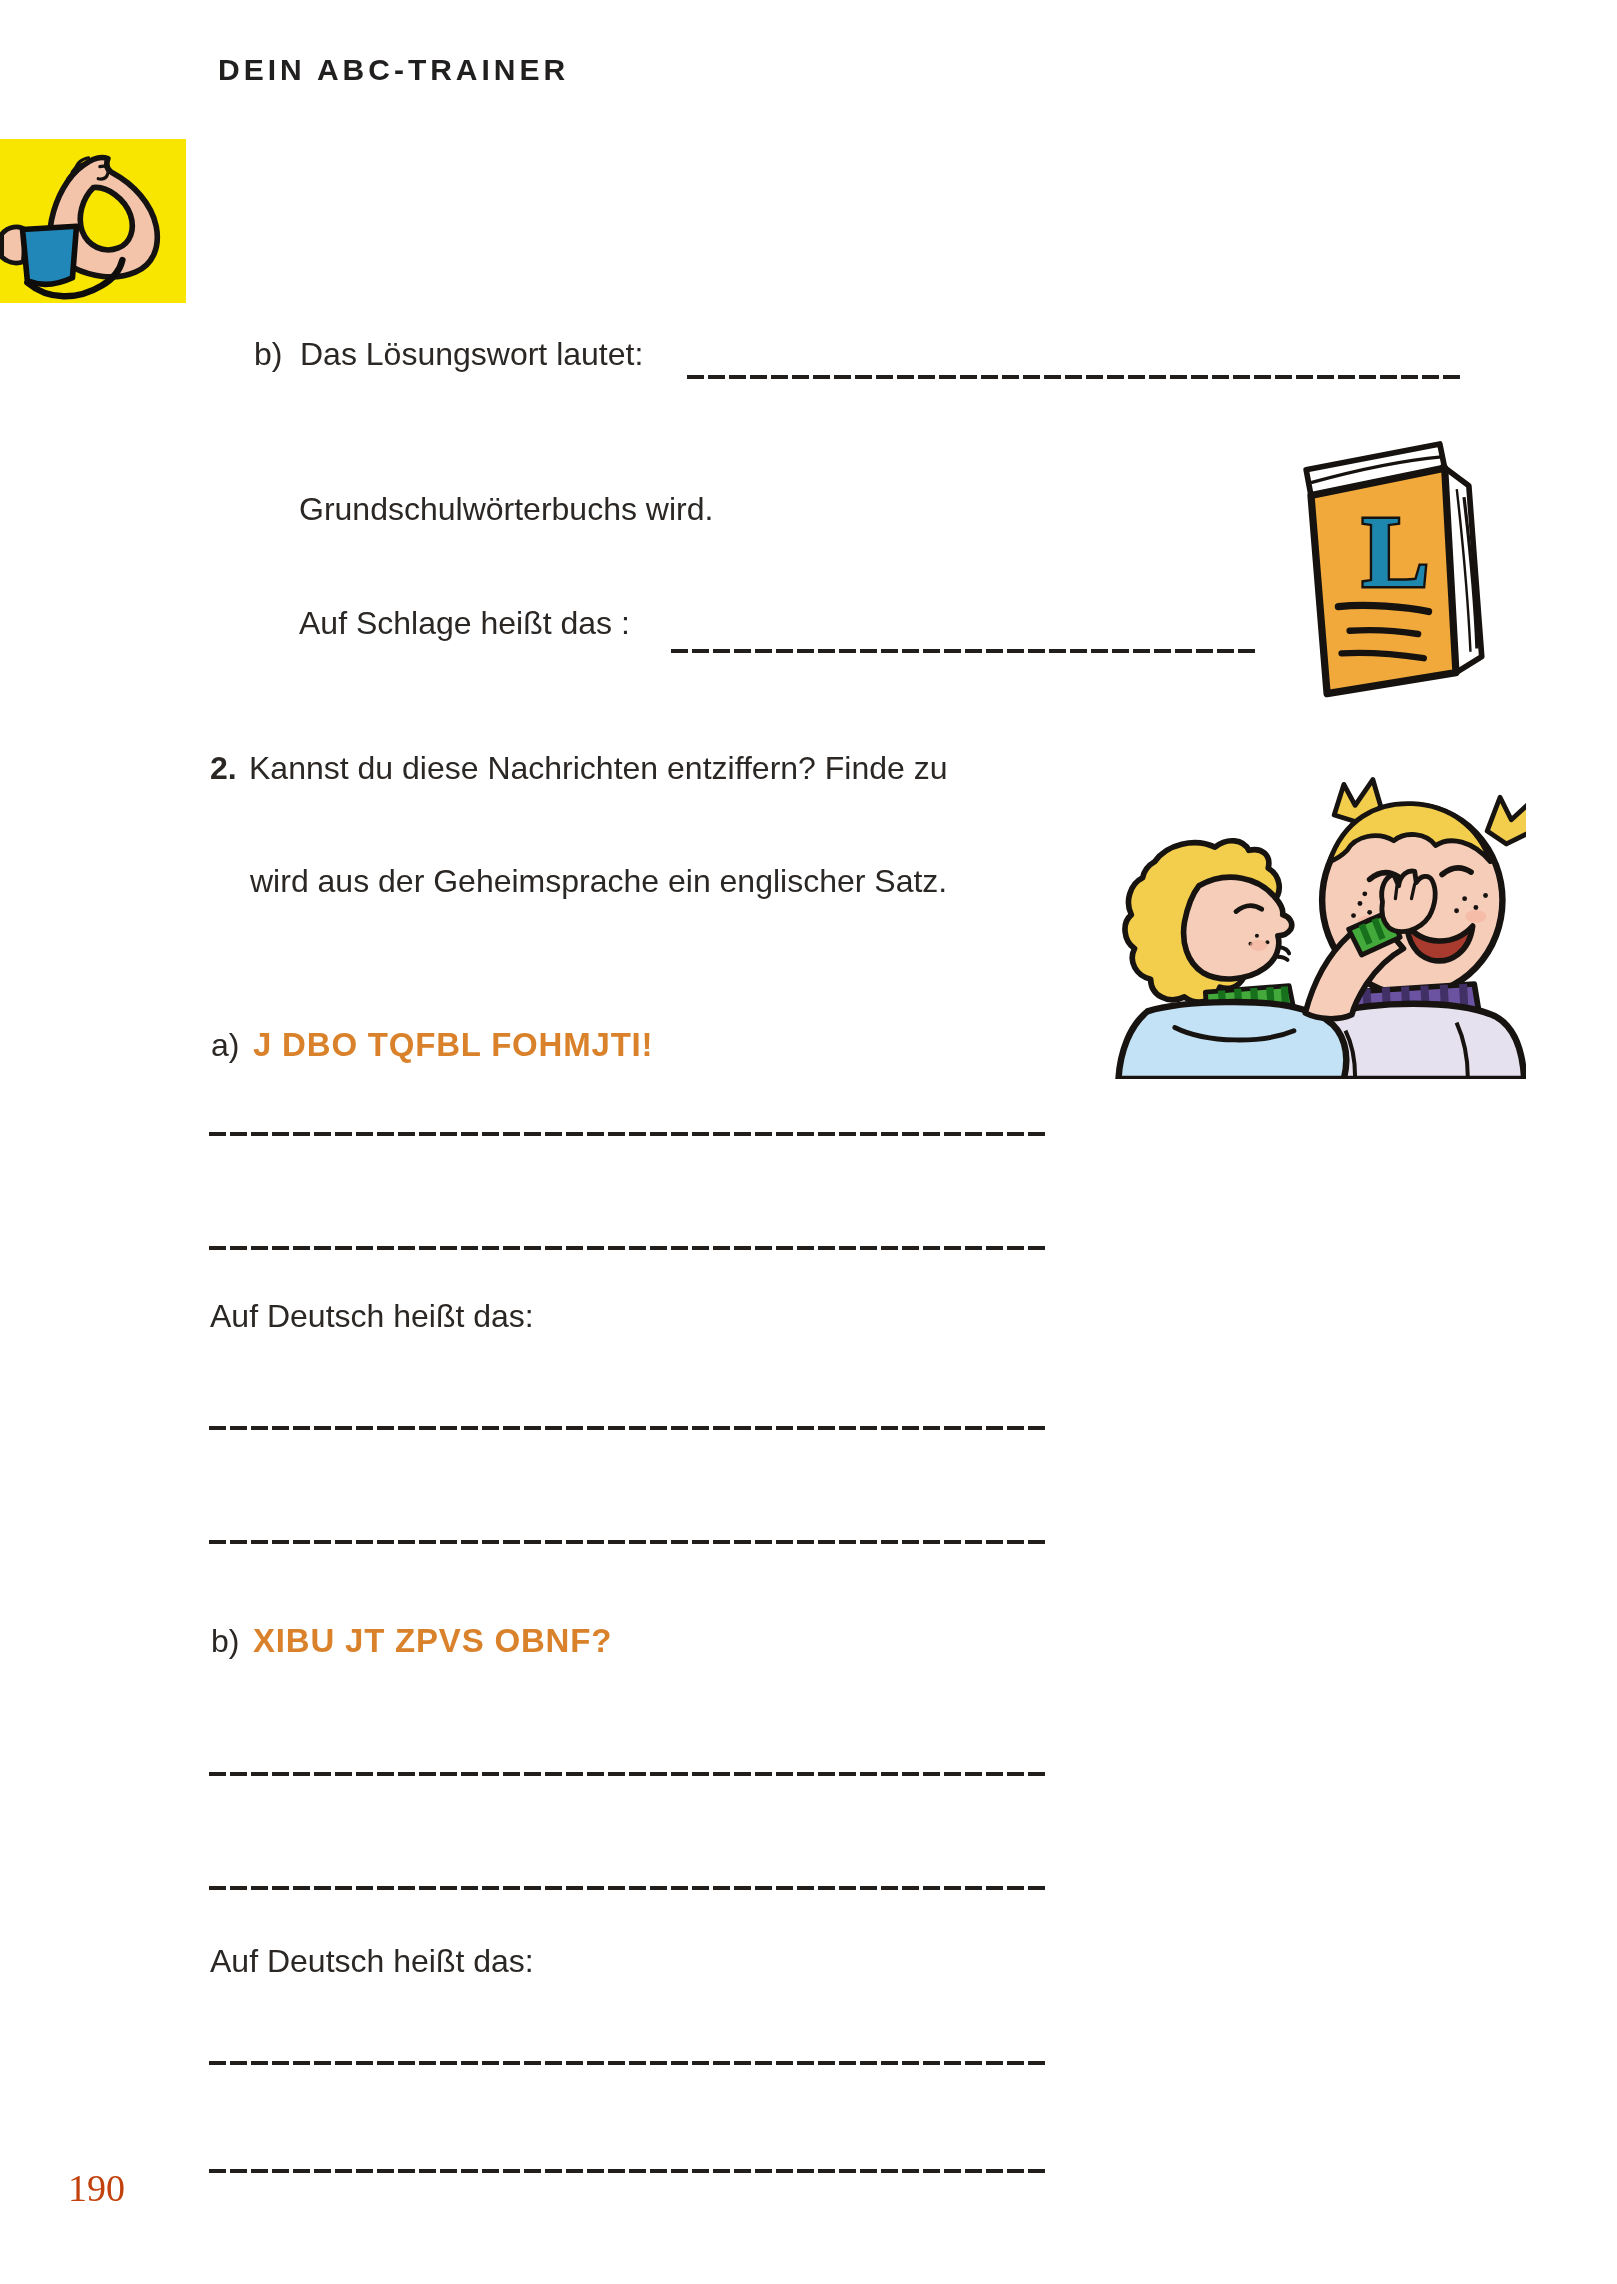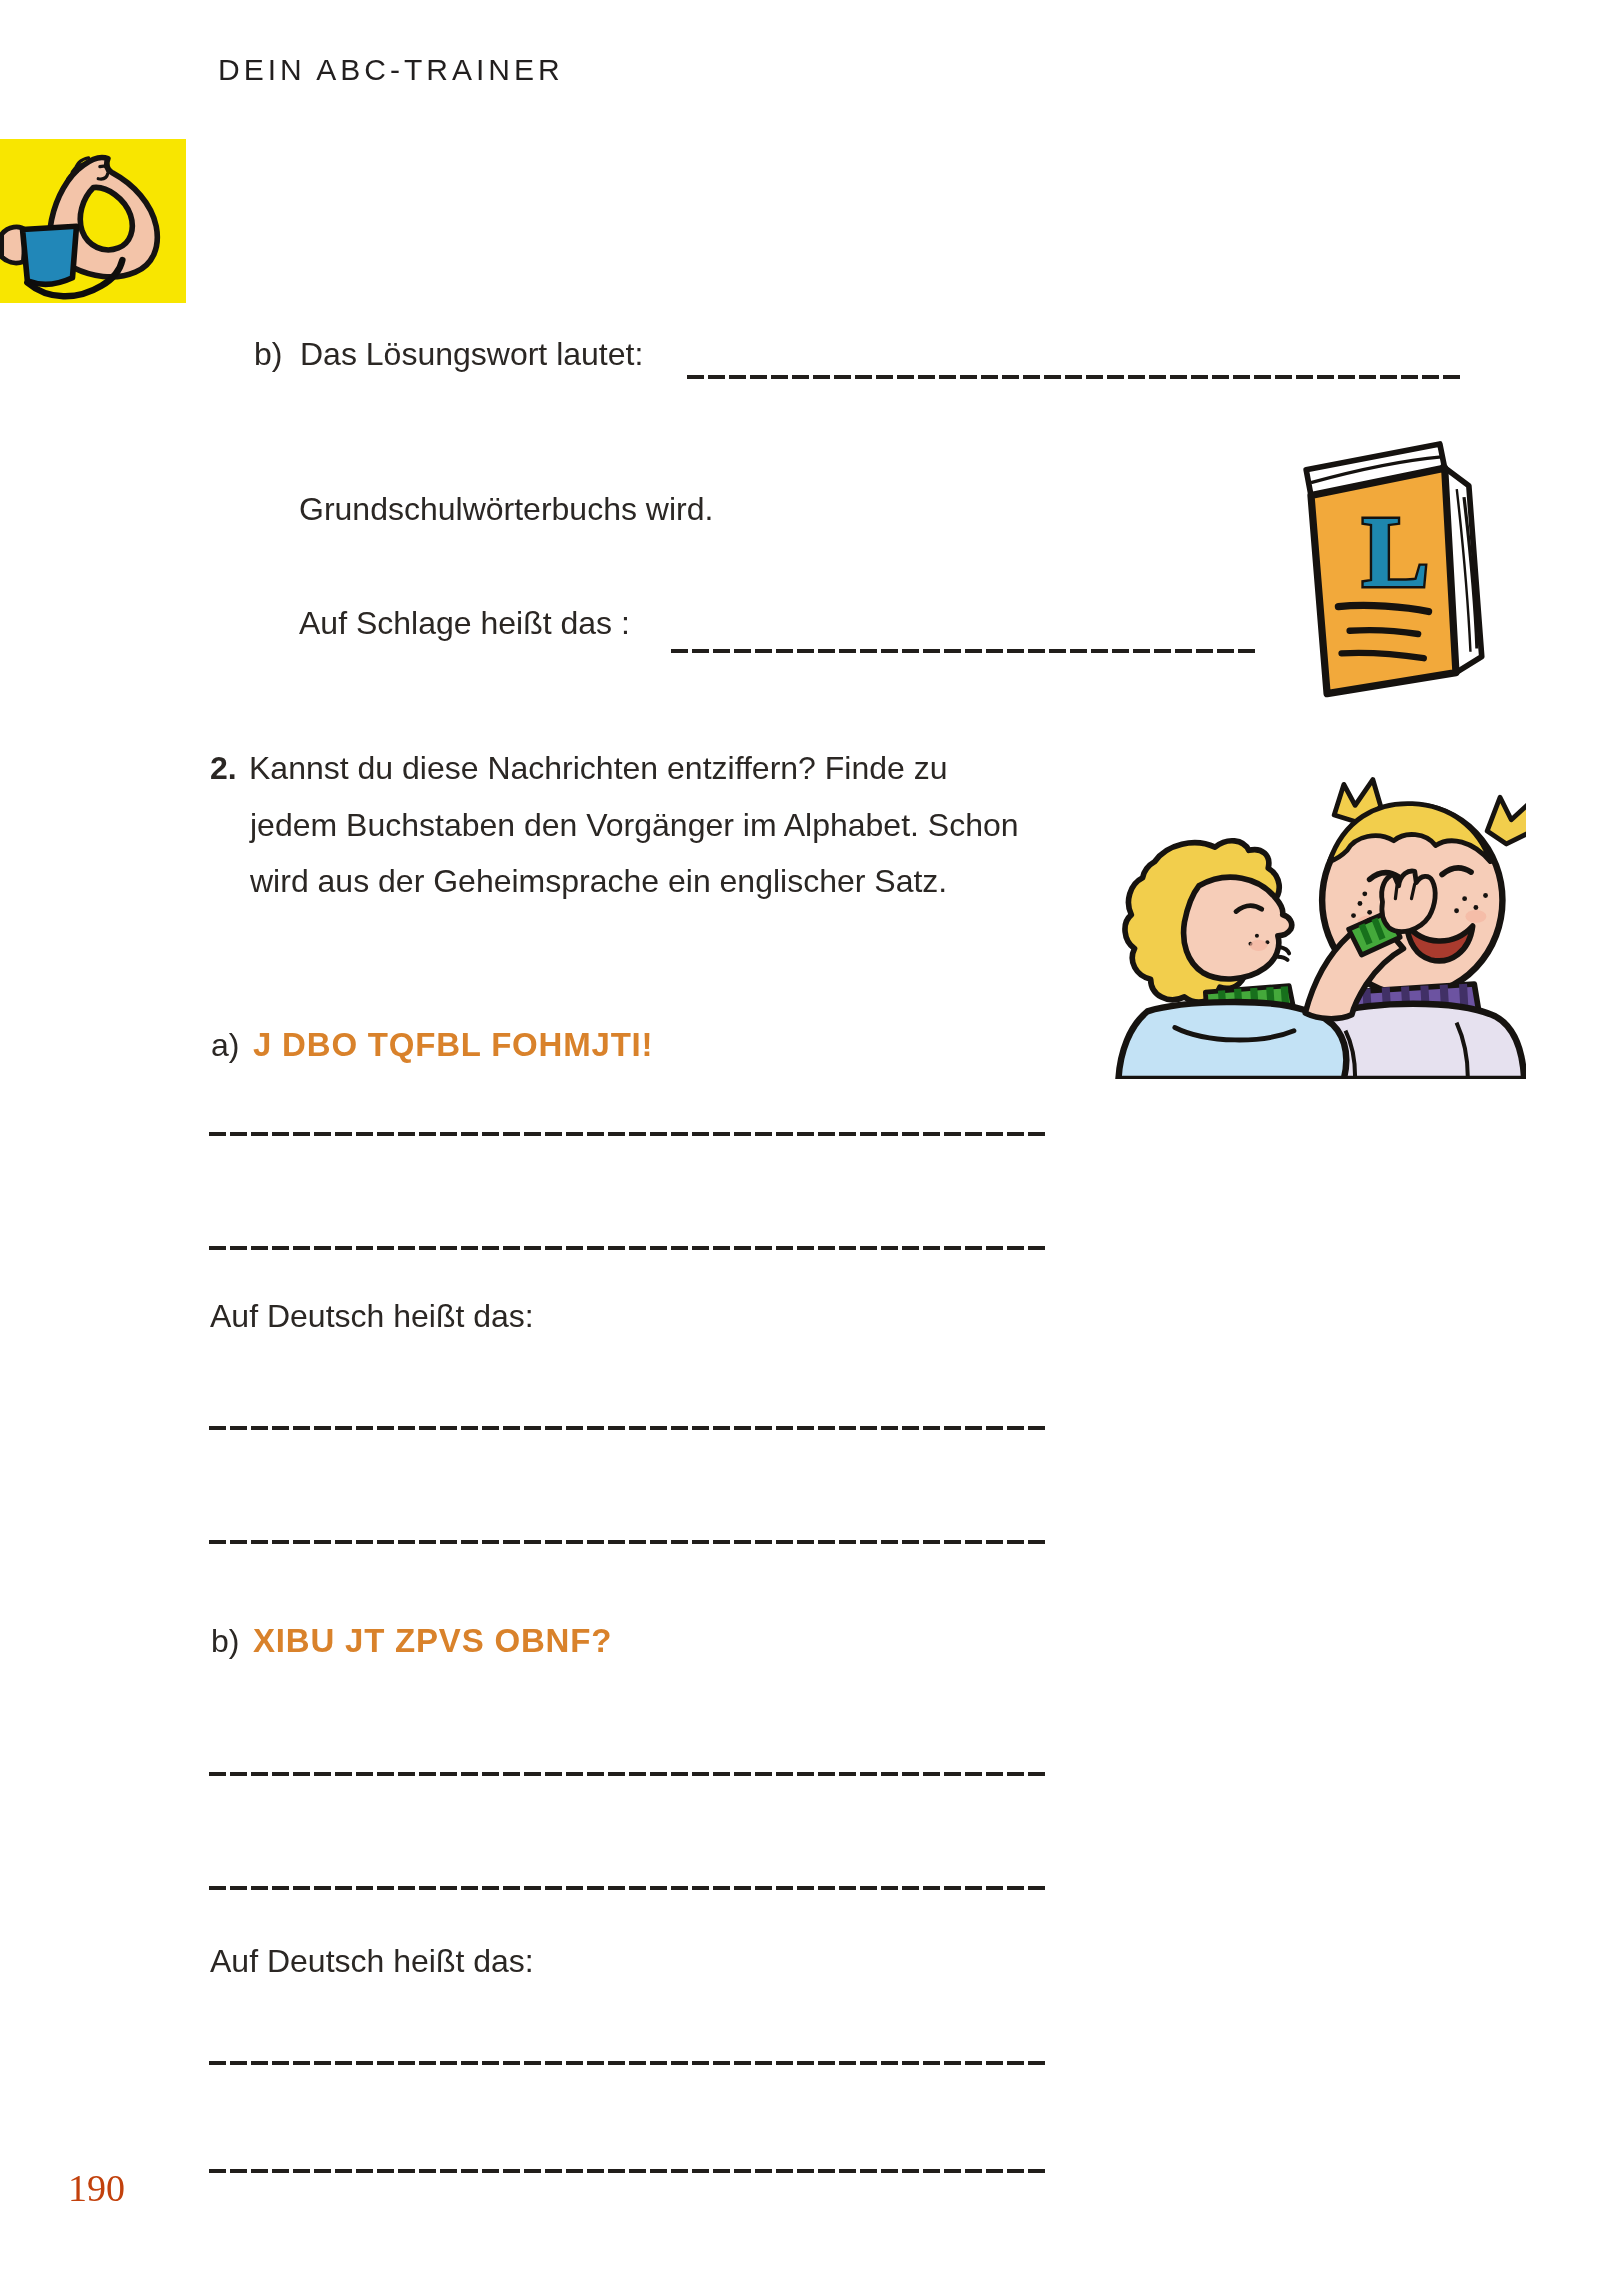--- a/index.html
+++ b/index.html
@@ -7,21 +7,21 @@
     position:relative;
     width:1618px;height:2284px;
     margin:0 auto;
     background:#ffffff;
     font-family:"Liberation Sans",sans-serif;
     color:#2b2724;
     overflow:hidden;
   }
   .header{
     position:absolute;left:218px;top:53px;
-    font-size:30px;font-weight:normal;letter-spacing:4px;
+    font-size:30px;font-weight:bold;letter-spacing:4px;
     color:#221f1f;white-space:nowrap;
   }
   .row{position:absolute;white-space:nowrap;font-size:32px;line-height:1;color:#2b2724;}
   .lbl{display:inline-block;}
   .lbl.w57{width:46px;} .lbl.w53{width:43px;} .lbl.w52{width:42px;}
   .num{display:inline-block;width:39px;font-weight:bold;}
   .cipher{
     font-weight:bold;
     color:var(--accent,#D9822B);
     font-size:33px;letter-spacing:0.8px;
@@ -78,21 +78,20 @@
     <path d="M32,90 L198,56 L212,310 L52,336 Z" fill="#F2A93B" stroke="#15120f" stroke-width="9" stroke-linejoin="round"></path>
     <text x="137" y="202" text-anchor="middle" font-family="Liberation Serif, serif" font-weight="bold" font-size="125" fill="#1E87AE" stroke="#15120f" stroke-width="6" paint-order="stroke">L</text>
     <path d="M66,228 C100,224 150,228 178,234" fill="none" stroke="#15120f" stroke-width="9" stroke-linecap="round"></path>
     <path d="M80,258 C110,256 140,258 165,262" fill="none" stroke="#15120f" stroke-width="8" stroke-linecap="round"></path>
     <path d="M70,286 C105,284 145,288 172,292" fill="none" stroke="#15120f" stroke-width="8" stroke-linecap="round"></path>
   </svg>
 
   <div class="row" style="left:210px;top:752px">
     <span class="num">2.</span><span>Kannst du diese Nachrichten entziffern? Finde zu</span>
   </div>
-  <div class="row" style="left:250px;top:809px">jedem Buchstaben den Vorgänger im Alphabet. Schon</div>
   <div class="row" style="left:250px;top:865px">wird aus der Geheimsprache ein englischer Satz.</div>
 
   <svg class="illus" style="left:1078px;top:757px" width="448" height="322" viewBox="0 0 556 400">
 
     <path d="M318,72 L330,34 L344,60 L366,28 L376,62 L350,82 Z" fill="#F2CE4C" stroke="#161310" stroke-width="6" stroke-linejoin="round"></path>
     <path d="M508,92 L524,50 L538,78 L562,56 L564,92 L532,108 Z" fill="#F2CE4C" stroke="#161310" stroke-width="6" stroke-linejoin="round"></path>
     <ellipse cx="415" cy="178" rx="112" ry="118" fill="#F6CDB8" stroke="#161310" stroke-width="8"></ellipse>
     <path d="M312,130 C330,78 370,56 415,58 C462,60 498,88 512,130 C490,104 462,98 444,110 C432,94 406,92 392,104 C372,92 344,98 334,116 C326,124 318,128 312,130 Z" fill="#F2CE4C" stroke="#161310" stroke-width="6" stroke-linejoin="round"></path>
     <path d="M362,152 q18,-15 36,-3 M452,146 q18,-15 36,-3" fill="none" stroke="#161310" stroke-width="7" stroke-linecap="round"></path>
     <g fill="#161310">

